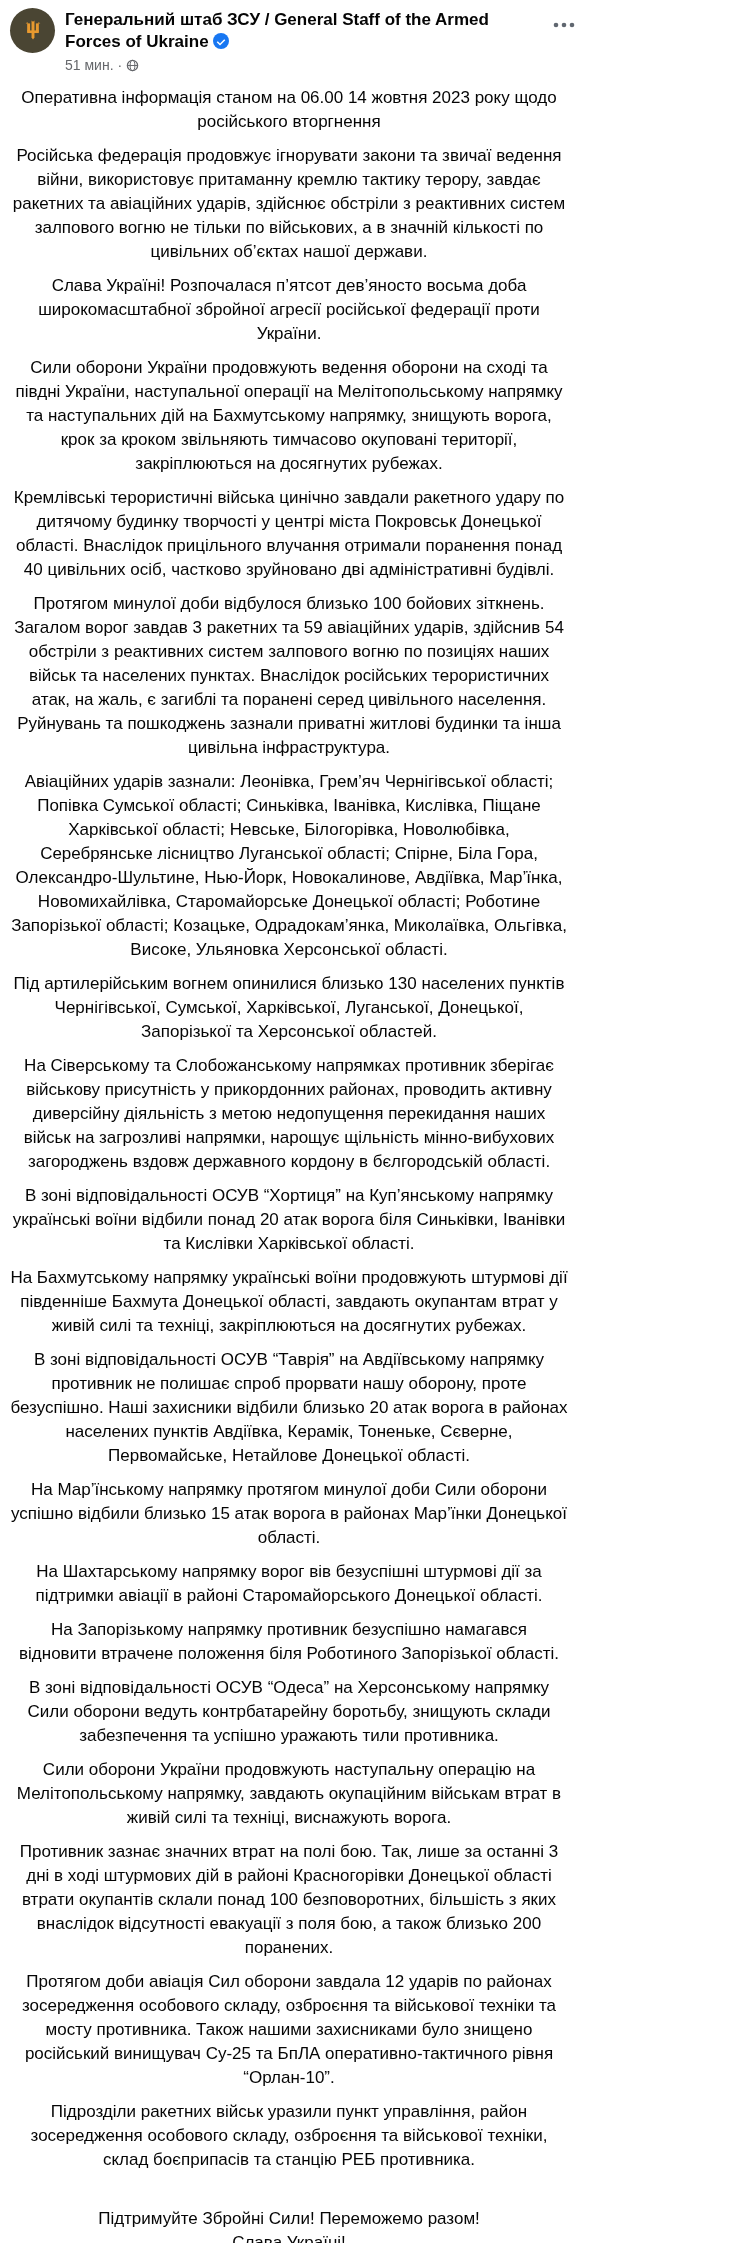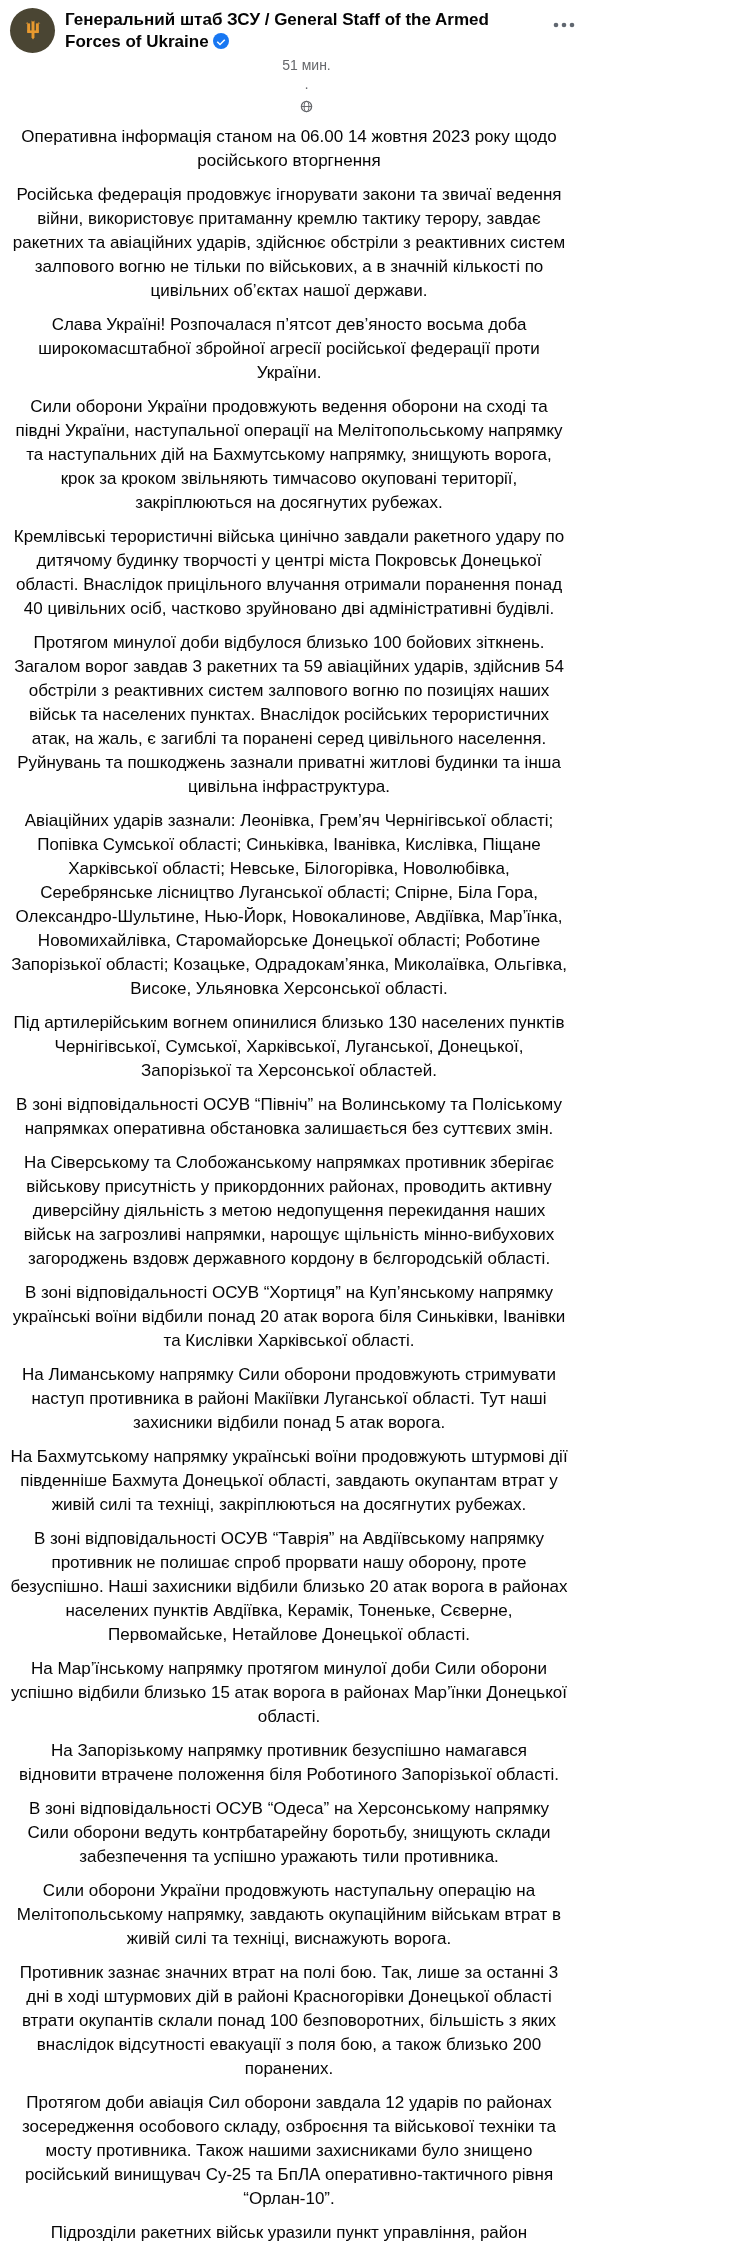--- a/index.html
+++ b/index.html
@@ -42,21 +42,20 @@
     margin-left: 4px;
     display: inline-block;
   }
   .meta-row {
     display: flex; align-items: center;
     gap: 4px;
     margin-top: 3px;
     color: #65676B;
     font-size: 14px;
     line-height: 18px;
-    flex-direction: column;
   }
   .meta-timestamp { cursor: pointer; }
   .globe-wrap svg { width: 13px; height: 13px; display: block; }
   .more-btn {
     flex: none;
     padding: 8px 4px;
     margin-top: 4px;
     border-radius: 50%;
     cursor: pointer;
   }
@@ -127,27 +126,26 @@
 
   <div class="post-body">
     <p>Оперативна інформація станом на 06.00 14 жовтня 2023 року щодо російського вторгнення</p>
     <p>Російська федерація продовжує ігнорувати закони та звичаї ведення війни, використовує притаманну кремлю тактику терору, завдає ракетних та авіаційних ударів, здійснює обстріли з реактивних систем залпового вогню не тільки по військових, а в значній кількості по цивільних  об’єктах нашої держави.</p>
     <p>Слава Україні! Розпочалася п’ятсот дев’яносто восьма доба широкомасштабної збройної агресії російської федерації проти України.</p>
     <p>Сили оборони України продовжують ведення оборони на сході та півдні України, наступальної операції на Мелітопольському напрямку та наступальних дій на Бахмутському напрямку, знищують ворога, крок за кроком звільняють тимчасово окуповані території, закріплюються на досягнутих рубежах.</p>
     <p>Кремлівські терористичні війська цинічно завдали ракетного удару по дитячому будинку творчості у центрі міста Покровськ Донецької області. Внаслідок прицільного влучання отримали поранення понад 40 цивільних осіб, частково зруйновано дві адміністративні будівлі.</p>
     <p>Протягом минулої доби відбулося близько 100 бойових зіткнень. Загалом ворог завдав 3 ракетних та 59 авіаційних ударів, здійснив 54 обстріли з реактивних систем залпового вогню по позиціях наших військ та населених пунктах. Внаслідок російських терористичних атак, на жаль, є загиблі та поранені серед цивільного населення. Руйнувань та пошкоджень зазнали приватні житлові будинки та інша цивільна інфраструктура.</p>
     <p>Авіаційних ударів зазнали: Леонівка, Грем’яч Чернігівської області; Попівка Сумської області; Синьківка, Іванівка, Кислівка, Піщане Харківської області; Невське, Білогорівка, Новолюбівка, Серебрянське лісництво Луганської області; Спірне, Біла Гора, Олександро-Шультине, Нью-Йорк, Новокалинове, Авдіївка, Мар’їнка, Новомихайлівка, Старомайорське Донецької області; Роботине Запорізької області; Козацьке, Одрадокам’янка, Миколаївка, Ольгівка, Високе, Ульяновка Херсонської області.</p>
     <p>Під артилерійським вогнем опинилися близько 130 населених пунктів Чернігівської, Сумської, Харківської, Луганської, Донецької, Запорізької та Херсонської областей.</p>
-    <p>В зоні відповідальності ОСУВ “Північ” на Волинському та Поліському напрямках оперативна обстановка залишається без суттєвих змін.</p>
     <p>На Сіверському та Слобожанському напрямках противник зберігає військову присутність у прикордонних районах, проводить активну диверсійну діяльність з метою недопущення перекидання наших військ на загрозливі напрямки, нарощує щільність мінно-вибухових загороджень вздовж державного кордону в бєлгородській області.</p>
     <p>В зоні відповідальності ОСУВ “Хортиця” на Куп’янському напрямку українські воїни відбили понад 20 атак ворога біля Синьківки, Іванівки та Кислівки Харківської області.</p>
-    <p>На Лиманському напрямку Сили оборони продовжують стримувати наступ противника в районі Макіївки Луганської області. Тут наші захисники відбили понад 5 атак ворога.</p>
     <p>На Бахмутському напрямку українські воїни продовжують штурмові дії південніше Бахмута Донецької області, завдають окупантам втрат у живій силі та техніці, закріплюються на досягнутих рубежах.</p>
     <p>В зоні відповідальності ОСУВ “Таврія” на Авдіївському напрямку  противник не полишає спроб прорвати нашу оборону, проте безуспішно. Наші захисники відбили близько 20 атак ворога в районах населених пунктів Авдіївка, Керамік, Тоненьке, Сєверне, Первомайське, Нетайлове Донецької області.</p>
     <p>На Мар’їнському напрямку протягом минулої доби Сили оборони успішно відбили близько 15 атак  ворога в районах Мар’їнки Донецької області.</p>
+    <p>На Шахтарському напрямку ворог вів безуспішні штурмові дії за підтримки авіації в районі Старомайорського Донецької області.</p>
     <p>На Запорізькому напрямку противник безуспішно намагався відновити втрачене положення біля Роботиного Запорізької області.</p>
     <p>В зоні відповідальності ОСУВ “Одеса” на Херсонському напрямку Сили оборони ведуть контрбатарейну боротьбу, знищують склади забезпечення та успішно уражають тили противника.</p>
     <p>Сили оборони України продовжують наступальну операцію на Мелітопольському напрямку, завдають окупаційним військам втрат в живій силі та техніці, виснажують ворога.</p>
     <p>Противник зазнає значних втрат на полі бою. Так, лише за останні 3 дні в ході штурмових дій в районі Красногорівки Донецької області втрати окупантів склали понад 100 безповоротних, більшість з яких внаслідок відсутності евакуації з поля бою, а також близько 200 поранених.</p>
     <p>Протягом доби авіація Сил оборони завдала 12 ударів по районах зосередження особового складу, озброєння та військової техніки та мосту противника. Також нашими захисниками було знищено російський винищувач Су-25 та БпЛА оперативно-тактичного рівня “Орлан-10”.</p>
     <p>Підрозділи ракетних військ уразили пункт управління, район зосередження особового складу, озброєння та військової техніки, склад боєприпасів та станцію РЕБ противника.</p>
     <p>Підтримуйте Збройні Сили! Переможемо разом!
 Слава Україні!</p>
   </div>
 

